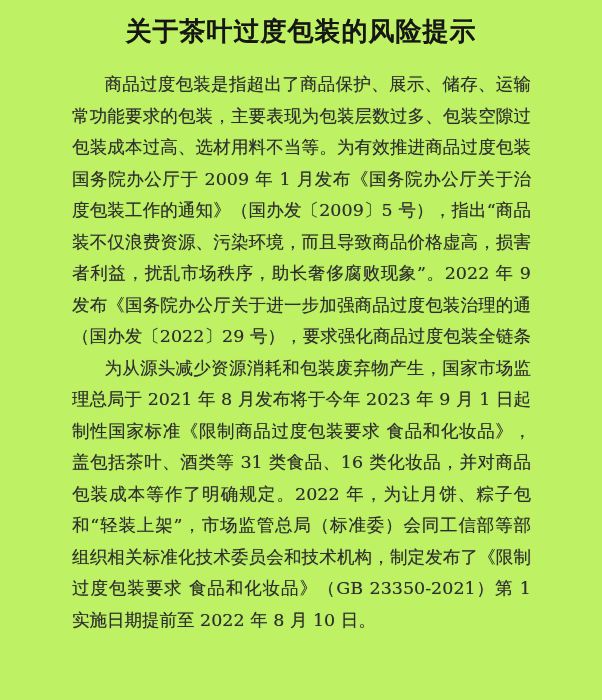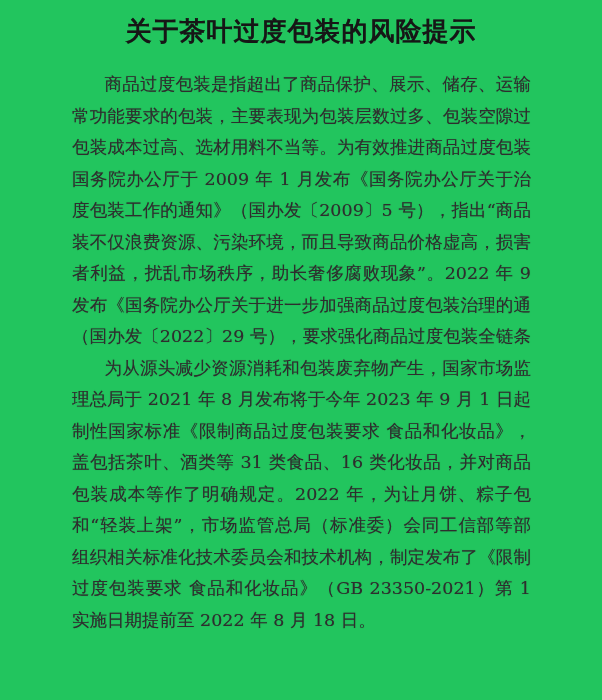--- a/index.html
+++ b/index.html
@@ -4,21 +4,21 @@
 <style>
   html, body {
     margin: 0;
     padding: 0;
     background: #ffffff;
   }
   .page {
     position: relative;
     width: 602px;
     height: 700px;
-    background: #22c55e;
+    background: #bef264;
     overflow: hidden;
   }
   .doc-title {
     margin: 14px 0 0 0;
     text-align: center;
     font-family: "DejaVu Sans", "Liberation Sans", sans-serif;
     font-weight: 700;
     font-size: 26px;
     line-height: 34px;
     letter-spacing: 1px;
@@ -72,16 +72,16 @@
       </div>
       <div class="paragraph">
         <div class="line first">为从源头减少资源消耗和包装废弃物产生，国家市场监督管</div>
         <div class="line">理总局于 2021 年 8 月发布将于今年 2023 年 9 月 1 日起实施的强</div>
         <div class="line">制性国家标准《限制商品过度包装要求 食品和化妆品》，其中涵</div>
         <div class="line">盖包括茶叶、酒类等 31 类食品、16 类化妆品，并对商品包装层数、</div>
         <div class="line">包装成本等作了明确规定。2022 年，为让月饼、粽子包装“瘦身”</div>
         <div class="line">和“轻装上架”，市场监管总局（标准委）会同工信部等部门，</div>
         <div class="line">组织相关标准化技术委员会和技术机构，制定发布了《限制商品</div>
         <div class="line">过度包装要求 食品和化妆品》（GB 23350-2021）第 1 号修改单，</div>
-        <div class="line last">实施日期提前至 2022 年 8 月 18 日。</div>
+        <div class="line last">实施日期提前至 2022 年 8 月 10 日。</div>
       </div>
     </div>
 </div>
 
 </body></html>

